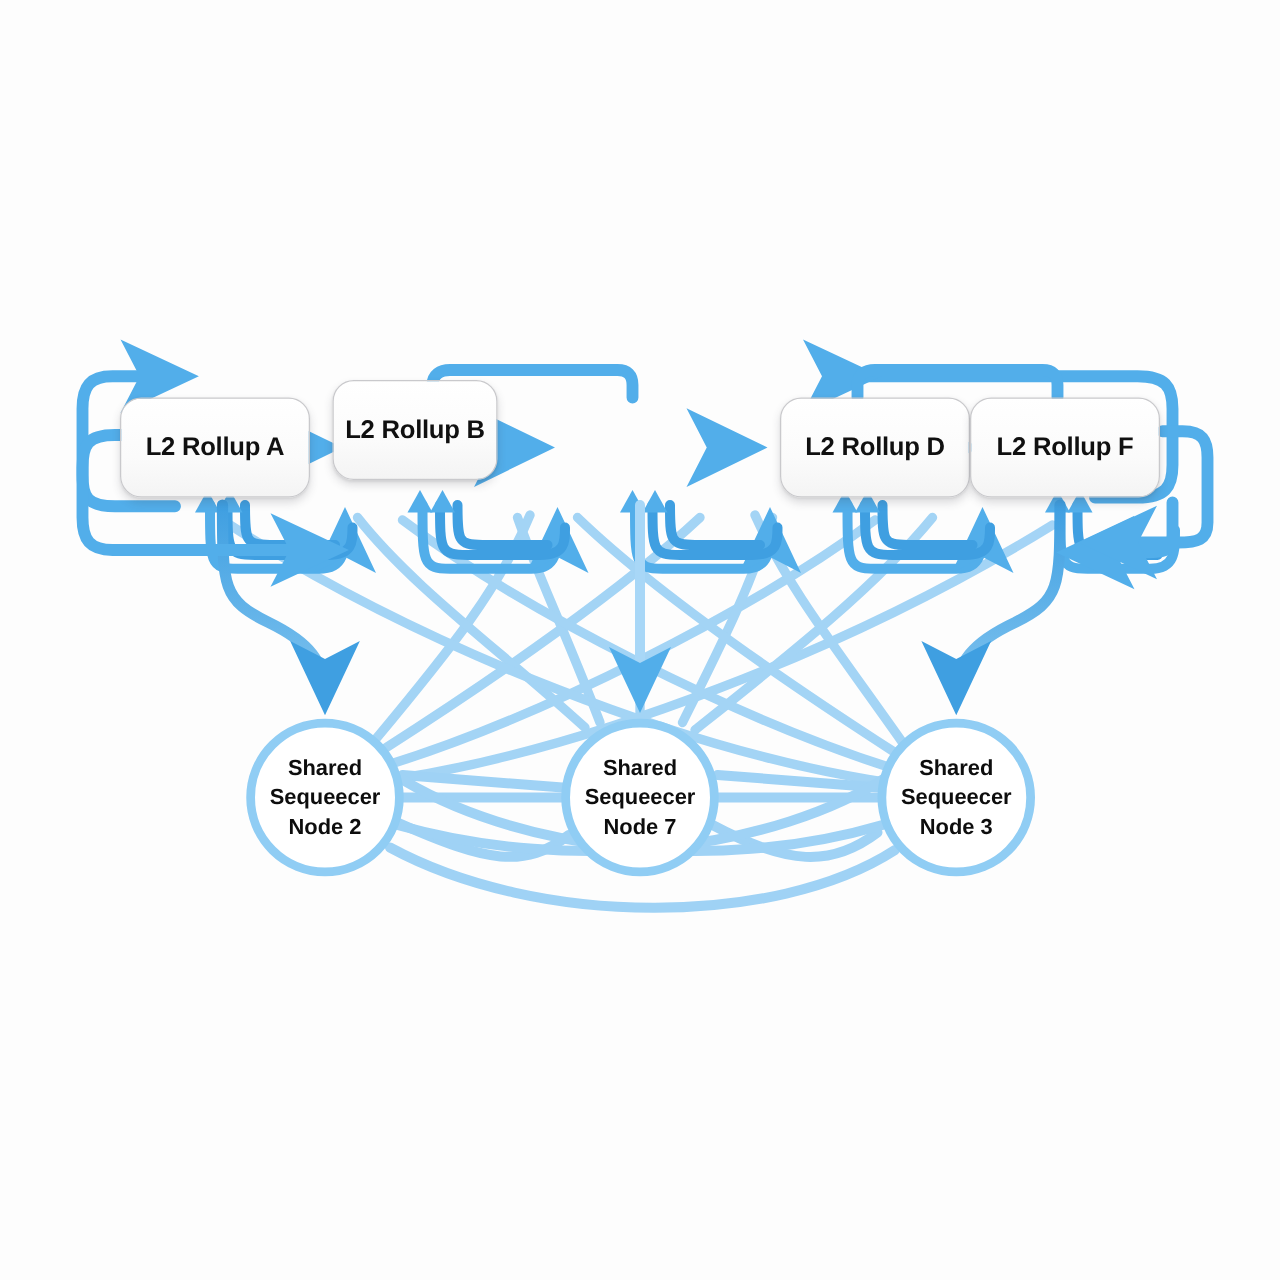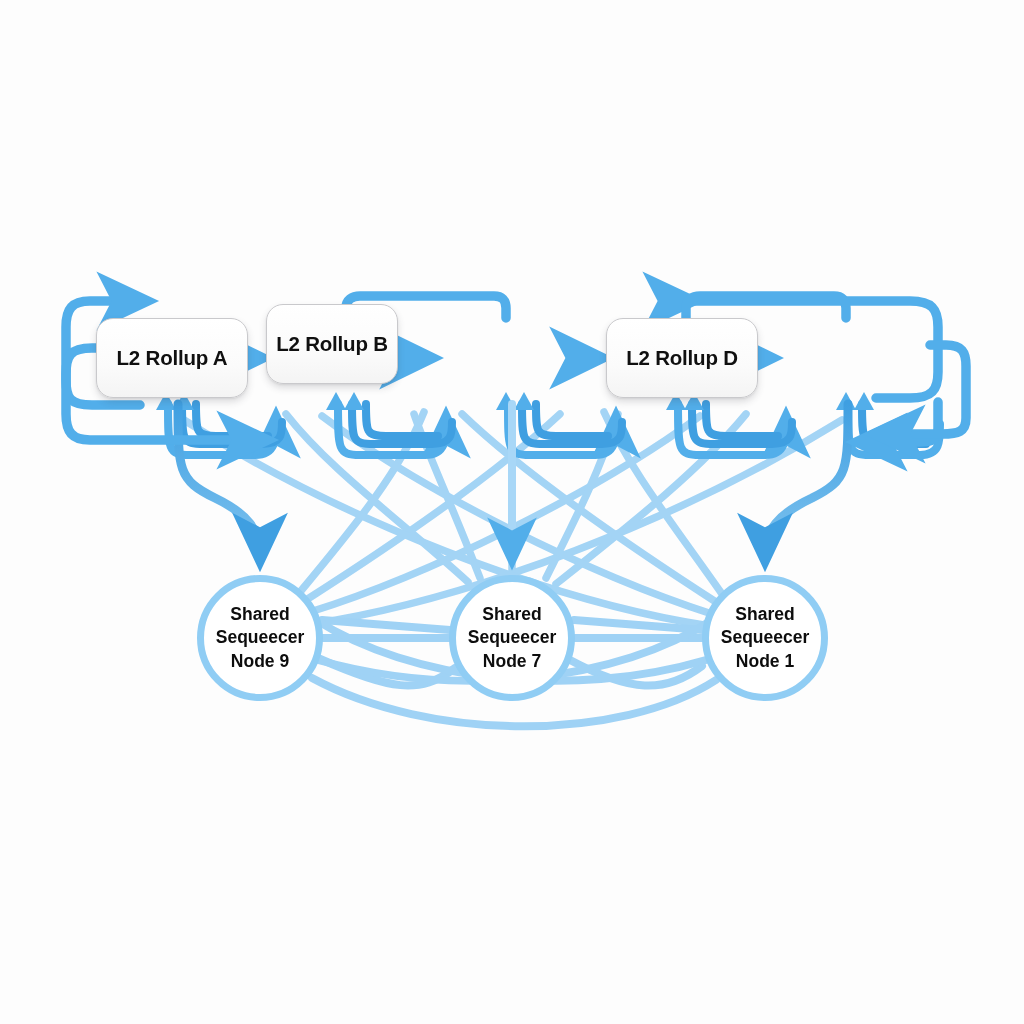--- a/index.html
+++ b/index.html
@@ -208,36 +208,39 @@
 
   <div class="rollup-box" style="left:96px; top:318px; width:152px; height:80px;">
     <span class="rollup-label">L2 Rollup A</span>
   </div>
 
   <div class="rollup-box" style="left:266px; top:304px; width:132px; height:80px;">
     <span class="rollup-label">L2 Rollup B</span>
   </div>
 
 
-  <div class="rollup-box" style="left:606px; top:318px; width:152px; height:80px;">
+  <div class="rollup-box" style="left:624px; top:318px; width:152px; height:80px;">
     <span class="rollup-label">L2 Rollup D</span>
   </div>
 
+  <div class="rollup-box" style="left:776px; top:318px; width:152px; height:80px;">
+    <span class="rollup-label">L2 Rollup F</span>
+  </div>
 
   <div class="seq-node" style="left:197px; top:575px; width:126px; height:126px;">
     <span class="seq-line">Shared</span>
     <span class="seq-line">Sequeecer</span>
-    <span class="seq-line">Node 9</span>
+    <span class="seq-line">Node 2</span>
   </div>
 
   <div class="seq-node" style="left:449px; top:575px; width:126px; height:126px;">
     <span class="seq-line">Shared</span>
     <span class="seq-line">Sequeecer</span>
     <span class="seq-line">Node 7</span>
   </div>
 
   <div class="seq-node" style="left:702px; top:575px; width:126px; height:126px;">
     <span class="seq-line">Shared</span>
     <span class="seq-line">Sequeecer</span>
-    <span class="seq-line">Node 1</span>
+    <span class="seq-line">Node 3</span>
   </div>
 
 </div>
 
 </body></html>

